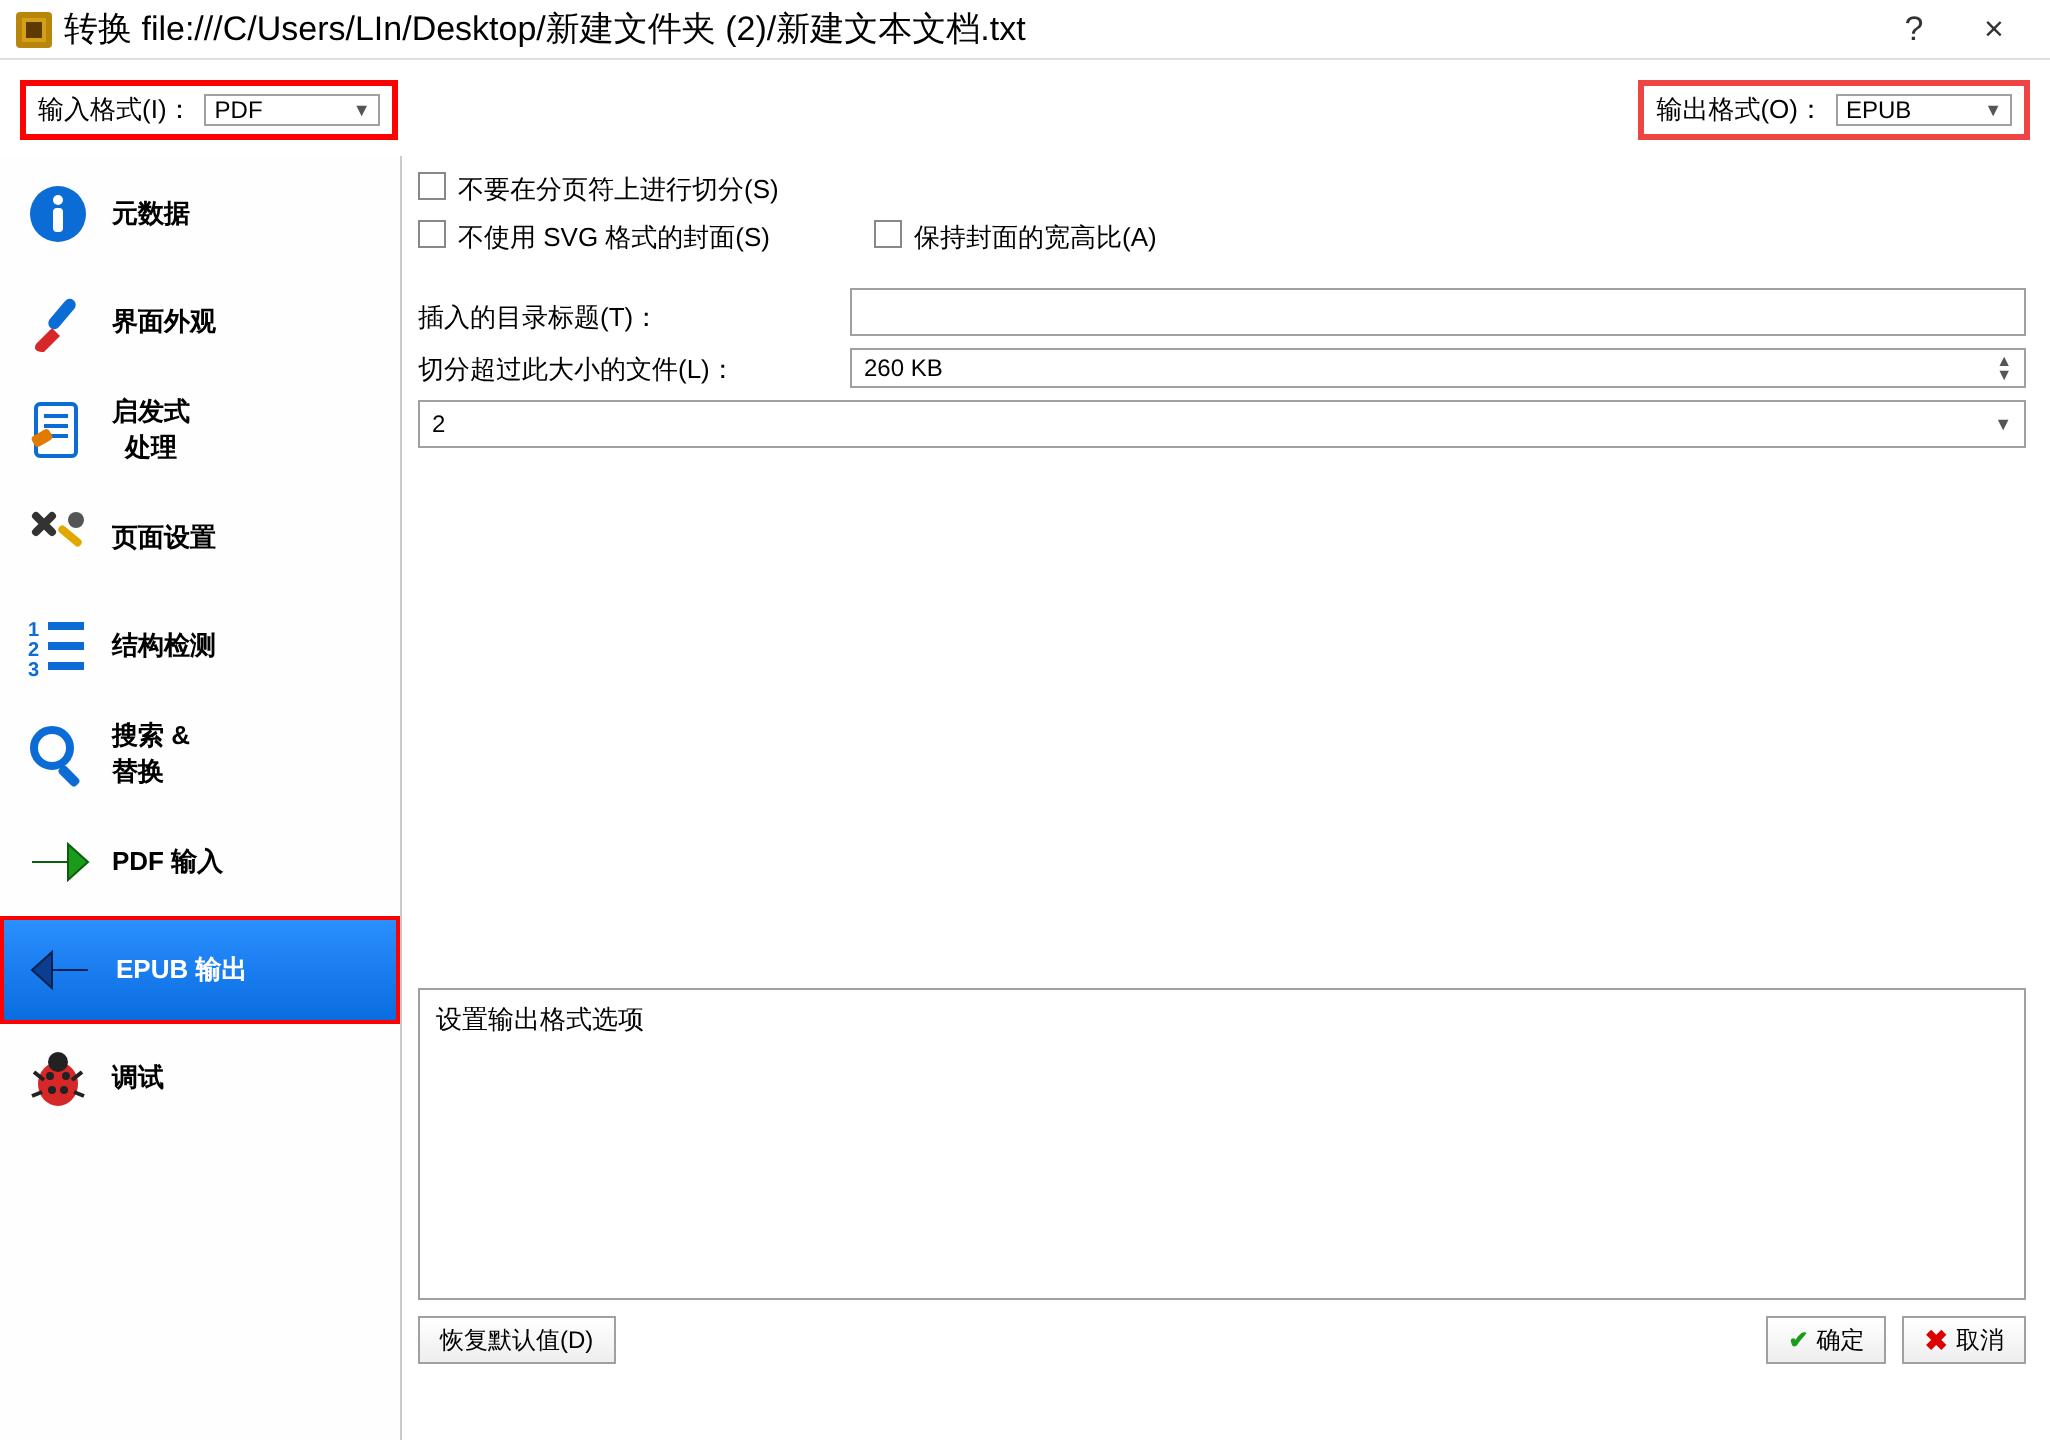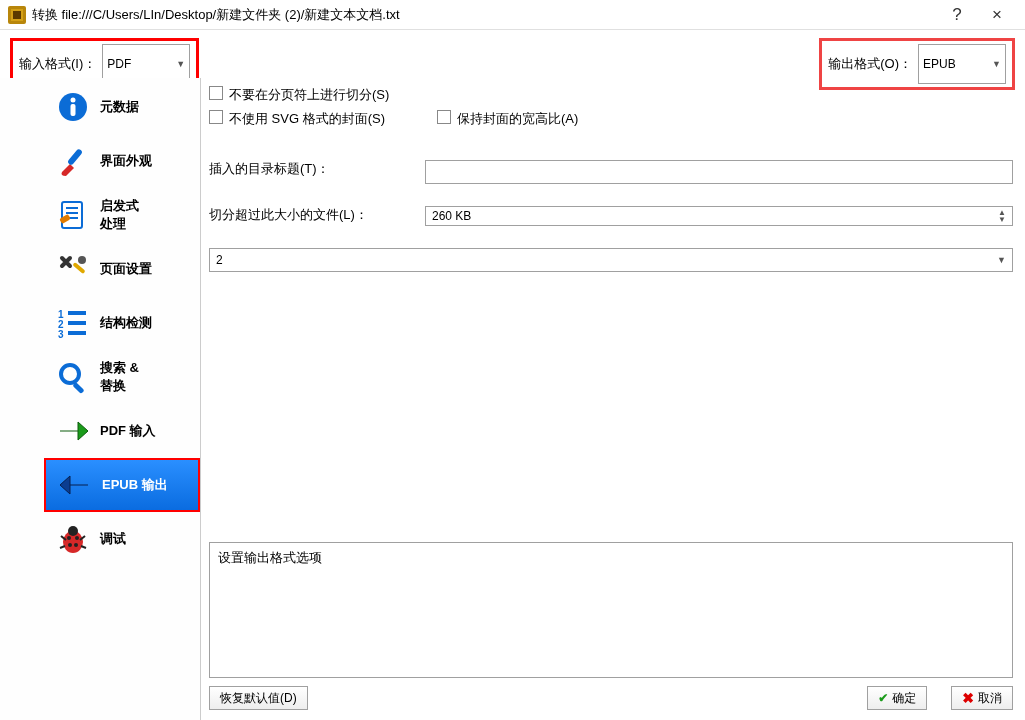--- a/index.html
+++ b/index.html
@@ -1,56 +1,56 @@
 <!DOCTYPE html>
 <html><head>
 <meta charset="utf-8">
 <style>
 * { box-sizing: border-box; margin: 0; padding: 0; }
 body { font-family: "Microsoft YaHei", "SimSun", sans-serif; font-size: 12px; background: #fff; width: 1025px; height: 720px; overflow: hidden; display: flex; flex-direction: column; }
 
 
 .titlebar { display: flex; align-items: center; height: 30px; padding: 0 8px; border-bottom: 1px solid #e0e0e0; }
 .titlebar .app-icon { width: 18px; height: 18px; background: #b8860b; margin-right: 6px; display: inline-flex; align-items: center; justify-content: center; border-radius: 2px; }
-.titlebar .title-text { flex: 1; font-size: 13px; }
+.titlebar .title-text { flex: 1; font-size: 17px; }
 .titlebar .winbtn { width: 40px; text-align: center; font-size: 17px; color: #333; cursor: pointer; }
 
 
-.format-row { display: flex; align-items: flex-start; padding: 8px 10px; height: 48px; }
+.format-row { display: flex; align-items: flex-end; padding: 8px 10px; height: 48px; }
 .format-box { display: flex; align-items: center; gap: 6px; padding: 3px 6px; }
 .format-box.left { border: 3px solid #ff0000; }
 .format-box.right { margin-left: auto; border: 3px solid #ef4444; }
 .format-label { font-size: 13px; }
-.format-select { width: 88px; height: 40px; border: 1px solid #a0a0a0; background: #fff; padding: 0 4px; display: flex; align-items: center; justify-content: space-between; font-size: 12px; }
+.format-select { width: 88px; height: 16px; border: 1px solid #a0a0a0; background: #fff; padding: 0 4px; display: flex; align-items: center; justify-content: space-between; font-size: 12px; }
 .format-select .caret { font-size: 9px; color: #555; }
 
 
 .main { display: flex; flex: 1; min-height: 0; }
 .sidebar { width: 201px; background: #fefefe; border-right: 1px solid #ccc; padding-top: 2px; display: flex; flex-direction: column; }
-.sidebar-item { display: flex; align-items: center; height: 54px; padding-left: 12px; gap: 10px; font-weight: bold; font-size: 13px; cursor: pointer; margin-left: 44px; }
+.sidebar-item { display: flex; align-items: center; height: 54px; padding-left: 12px; gap: 10px; font-weight: bold; font-size: 13px; cursor: pointer; }
 .sidebar-item.selected { background: #0a7cff; background: linear-gradient(#2a8fff, #0a6ce0); color: #fff; border: 2px solid #ff0000; }
 .sidebar-icon { width: 34px; height: 34px; display: inline-flex; align-items: center; justify-content: center; flex-shrink: 0; }
 
 
 .content { flex: 1; display: flex; flex-direction: column; padding: 8px 12px 8px 8px; }
 .options-grid { display: flex; flex-direction: column; gap: 6px; margin-bottom: 10px; }
 .opt-row { display: flex; align-items: center; gap: 18px; }
 .checkbox { display: inline-flex; gap: 6px; font-size: 13px; }
 .checkbox .box { width: 14px; height: 14px; border: 1px solid #888; background: #fff; }
 .col1 { width: 210px; }
-.field-row { display: flex; align-items: flex-start; gap: 8px; margin-top: 22px; }
+.field-row { display: flex; align-items: flex-end; gap: 8px; margin-top: 6px; }
 .field-label { width: 208px; font-size: 13px; }
 .text-input { flex: 1; height: 24px; border: 1px solid #a0a0a0; padding: 0 6px; font-size: 12px; background: #fff; }
 .spin-input { flex: 1; height: 20px; border: 1px solid #a0a0a0; padding: 0 6px; font-size: 12px; display: flex; align-items: center; justify-content: space-between; background: #fff; }
 .spin-btns { display: flex; flex-direction: column; line-height: 7px; font-size: 8px; color: #555; }
 .dropdown-input { flex: 1; height: 24px; border: 1px solid #a0a0a0; padding: 0 6px; font-size: 12px; display: flex; align-items: center; justify-content: space-between; background: #fff; }
 
 .desc-box { margin-top: 270px; border: 1px solid #a0a0a0; height: 156px; padding: 6px 8px; font-size: 13px; background: #fff; }
 
-.footer { display: flex; align-items: center; padding: 8px 0 2px 0; gap: 24px; }
+.footer { display: flex; align-items: center; padding: 8px 0 2px 0; gap: 8px; }
 .btn { height: 24px; padding: 0 10px; border: 1px solid #a0a0a0; background: linear-gradient(#fff, #eee); font-size: 12px; display: inline-flex; align-items: center; gap: 4px; cursor: pointer; }
 .footer .spacer { flex: 1; }
 .btn .ok-icon { color: #1a9b1a; font-weight: bold; }
 .btn .cancel-icon { color: #d00; font-weight: bold; font-size: 14px; }
 
 
 svg { display: block; }
 </style>
 </head>
 <body>
@@ -112,21 +112,21 @@
     <div class="sidebar-item">
       <span class="sidebar-icon">
         <svg width="34" height="34" viewBox="0 0 34 34">
             <rect x="6" y="4" width="20" height="26" rx="2" fill="#fff" stroke="#0b6cd6" stroke-width="2"></rect>
             <line x1="10" y1="10" x2="22" y2="10" stroke="#0b6cd6" stroke-width="2"></line>
             <line x1="10" y1="15" x2="22" y2="15" stroke="#0b6cd6" stroke-width="2"></line>
             <line x1="10" y1="20" x2="22" y2="20" stroke="#0b6cd6" stroke-width="2"></line>
             <rect x="4" y="18" width="10" height="6" rx="2" transform="rotate(-30 9 21)" fill="#e07b00"></rect>
           </svg>
       </span>
-      <span style="white-space:pre-line;">启发式
+      <span style="white-space:pre-line;text-align:center;">启发式
 处理</span>
     </div>
 
     <div class="sidebar-item">
       <span class="sidebar-icon">
         <svg width="34" height="34" viewBox="0 0 34 34">
             <path d="M6 6 L14 14 M6 14 L14 6" stroke="#333" stroke-width="4" stroke-linecap="round"></path>
             <rect x="16" y="14" width="14" height="4" rx="2" transform="rotate(40 23 16)" fill="#e0a800"></rect>
             <circle cx="26" cy="8" r="4" fill="#555"></circle>
           </svg>

